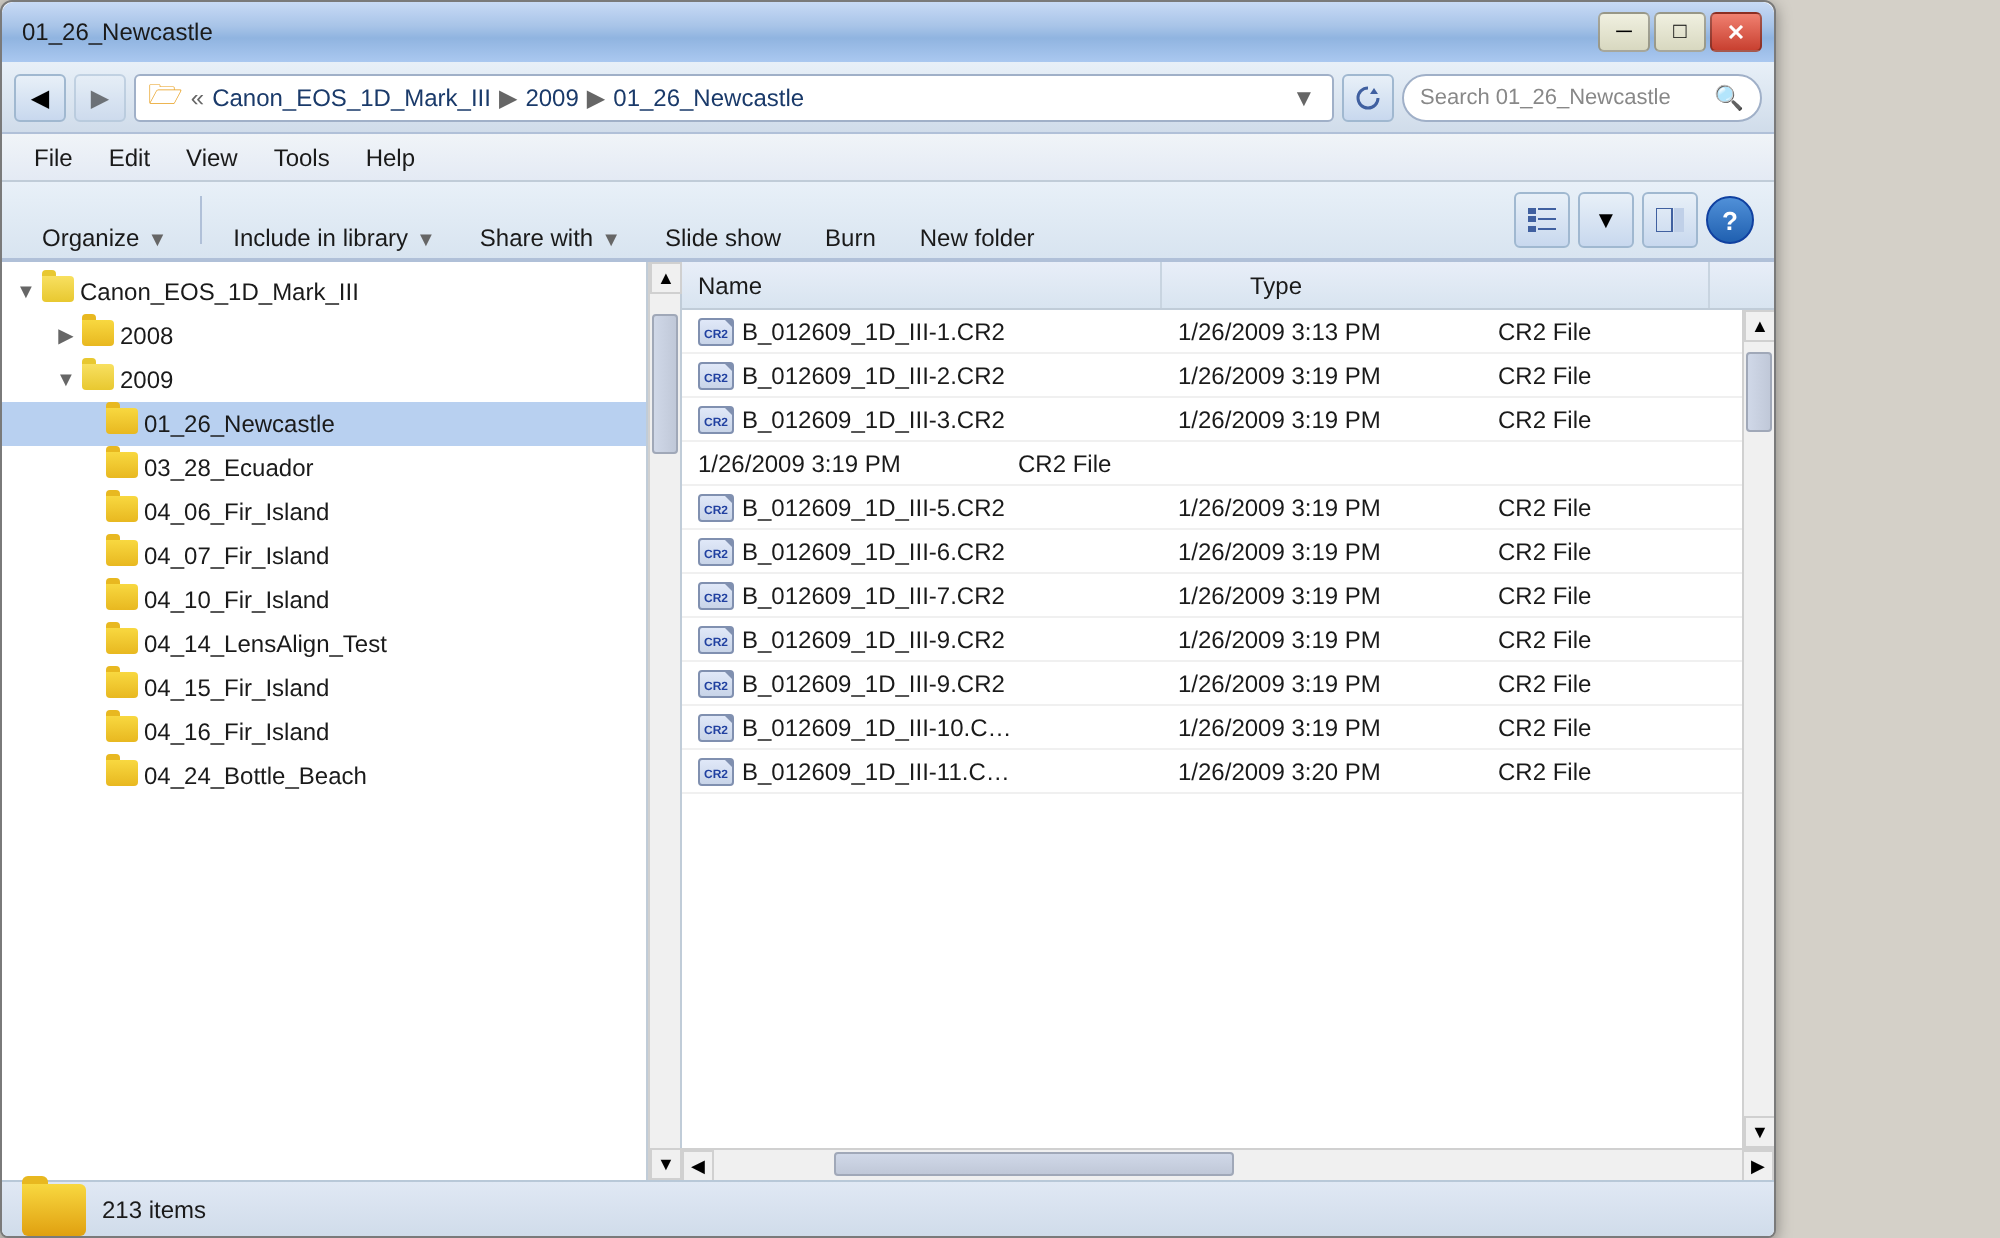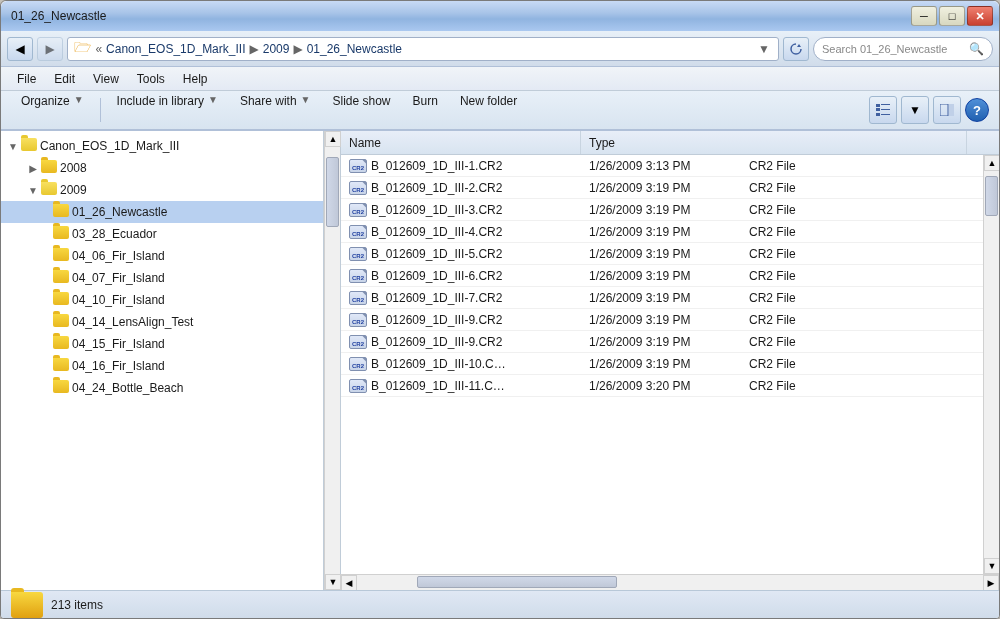--- a/index.html
+++ b/index.html
@@ -7,21 +7,21 @@
       font-family: 'Segoe UI', Tahoma, Geneva, Verdana, sans-serif;
       font-size: 12px;
       background: #d4d0c8;
       width: 1000px;
       height: 619px;
       overflow: hidden;
     }
 
     
     .window {
-      width: 1000px;
+      width: 888px;
       height: 619px;
       border: 1px solid #7a7a7a;
       border-radius: 6px 6px 4px 4px;
       overflow: hidden;
       display: flex;
       flex-direction: column;
       background: #ffffff;
       box-shadow: 0 2px 8px rgba(0,0,0,0.4);
     }
 
@@ -166,21 +166,21 @@
       border-bottom: 2px solid #b0c0d8;
     }
     .toolbar-btn {
       height: 32px;
       padding: 0 10px;
       background: transparent;
       border: none;
       border-radius: 3px;
       cursor: pointer;
       display: flex;
-      align-items: flex-start;
+      align-items: flex-end;
       gap: 4px;
       font-size: 12px;
       color: #1a1a1a;
     }
     .toolbar-separator {
       width: 1px;
       height: 24px;
       background: #b0c0d8;
       margin: 0 4px;
     }
@@ -320,21 +320,21 @@
       color: #1a1a1a;
       height: 100%;
       display: flex;
       align-items: center;
       border-right: 1px solid #c8d4e0;
       cursor: pointer;
       user-select: none;
     }
     .col-name { width: 240px; }
     .col-date { width: 160px; }
-    .col-type { flex: 1; }
+    .col-type { flex: 1; margin-left: 36px; }
 
     .file-list-body {
       flex: 1;
       overflow-y: auto;
       overflow-x: hidden;
       background: white;
     }
     .file-list-body::-webkit-scrollbar { width: 16px; }
     .file-list-body::-webkit-scrollbar-track { background: #f0f0f0; border: 1px solid #d0d0d0; }
     .file-list-body::-webkit-scrollbar-thumb { background: linear-gradient(to right, #d0d8e8, #c0c8d8); border: 1px solid #a0a8b8; }
@@ -630,26 +630,20 @@
               <div class="cr2-icon">
                   <span class="cr2-label">CR2</span>
                 </div>
               <span>B_012609_1D_III-3.CR2</span>
             </div>
             <div class="file-cell" style="width:160px;">1/26/2009 3:19 PM</div>
             <div class="file-cell" style="flex:1;">CR2 File</div>
           </div>
 
           <div class="file-row">
-            <div class="file-cell file-cell-name">
-              <div class="cr2-icon">
-                  <span class="cr2-label">CR2</span>
-                </div>
-              <span>B_012609_1D_III-4.CR2</span>
-            </div>
             <div class="file-cell" style="width:160px;">1/26/2009 3:19 PM</div>
             <div class="file-cell" style="flex:1;">CR2 File</div>
           </div>
 
           <div class="file-row">
             <div class="file-cell file-cell-name">
               <div class="cr2-icon">
                   <span class="cr2-label">CR2</span>
                 </div>
               <span>B_012609_1D_III-5.CR2</span>

